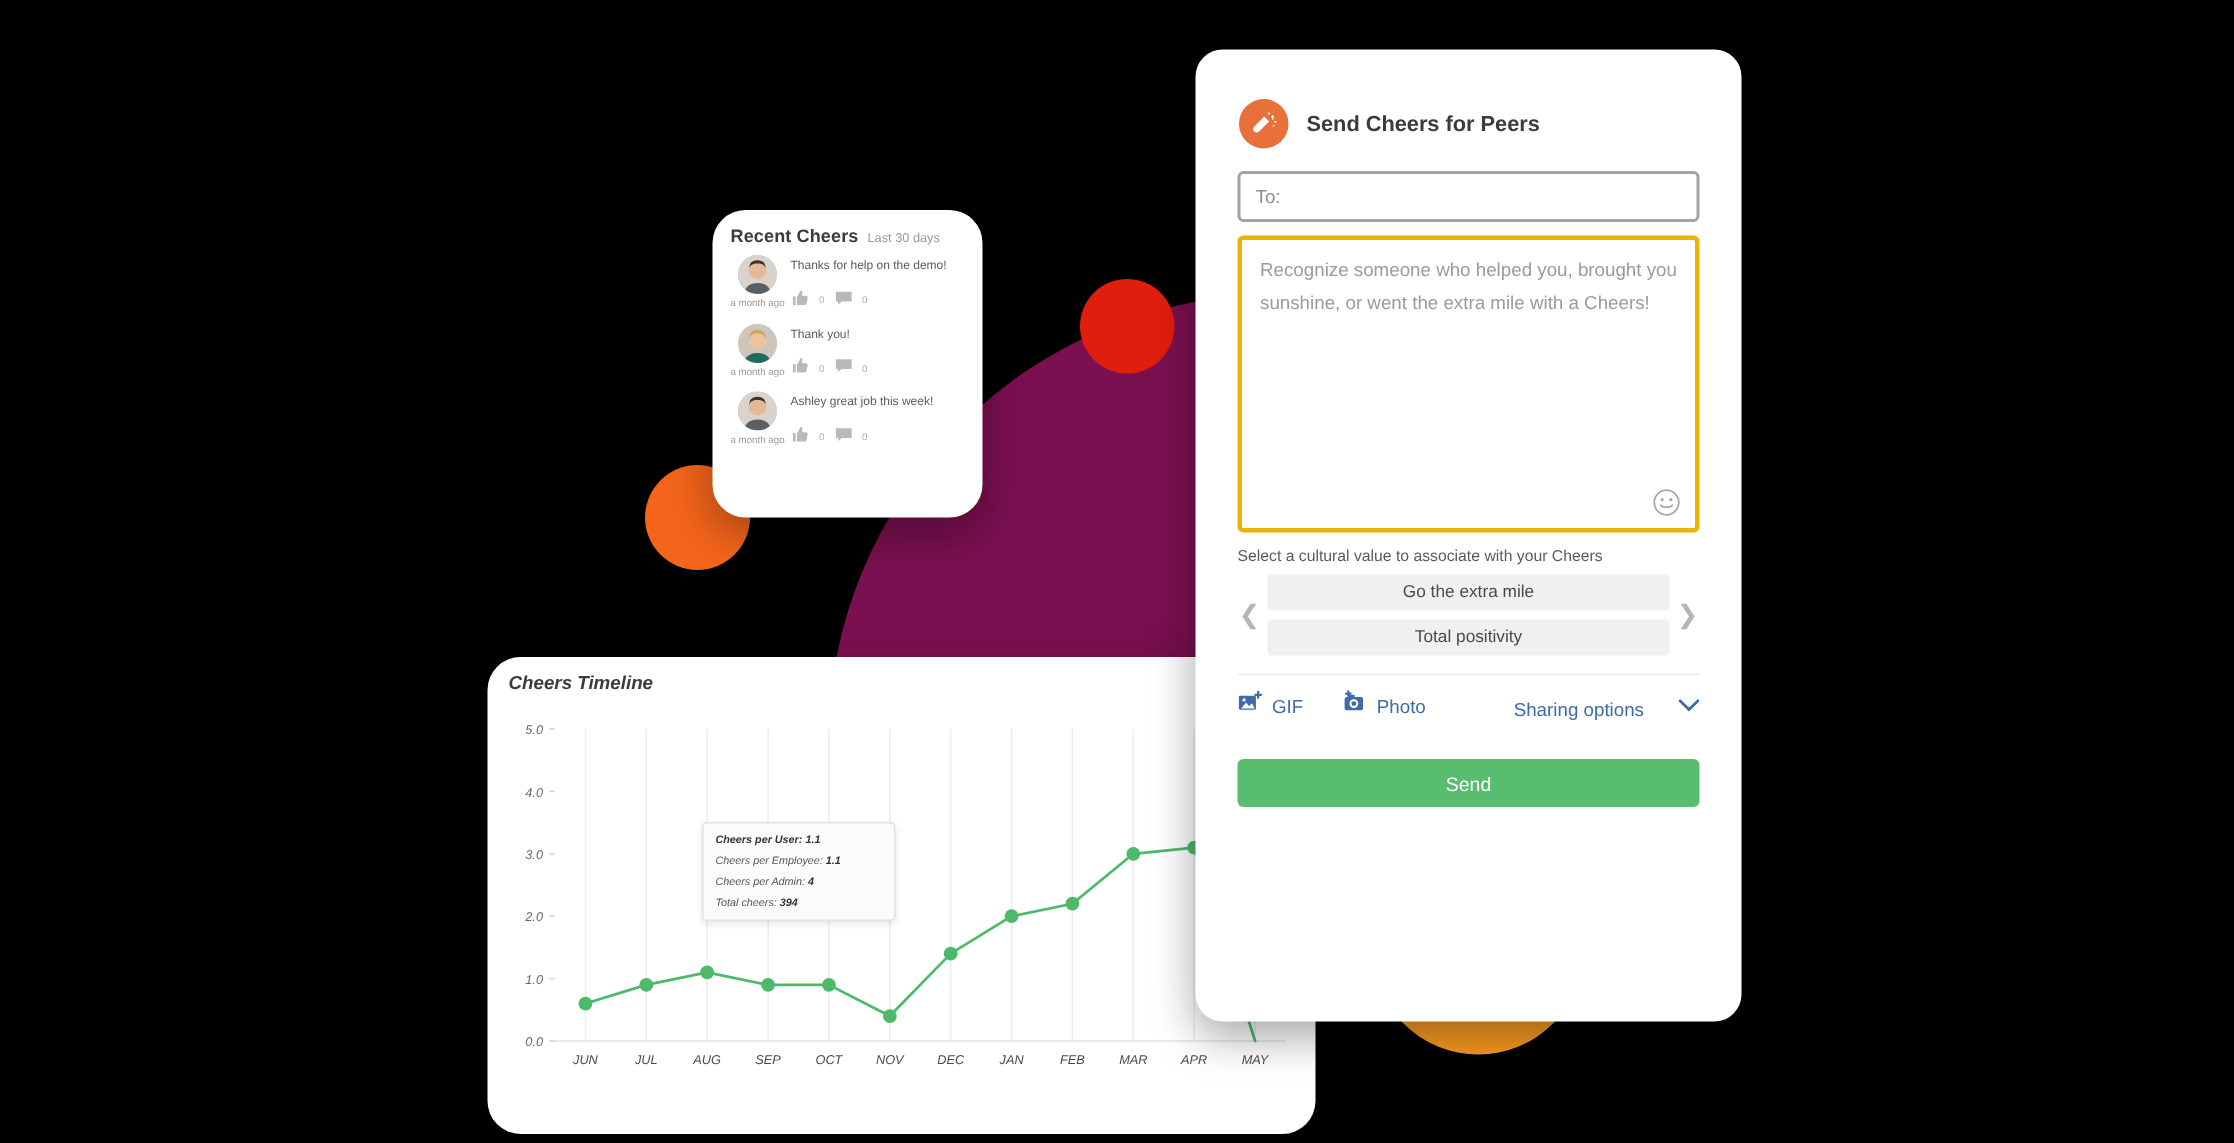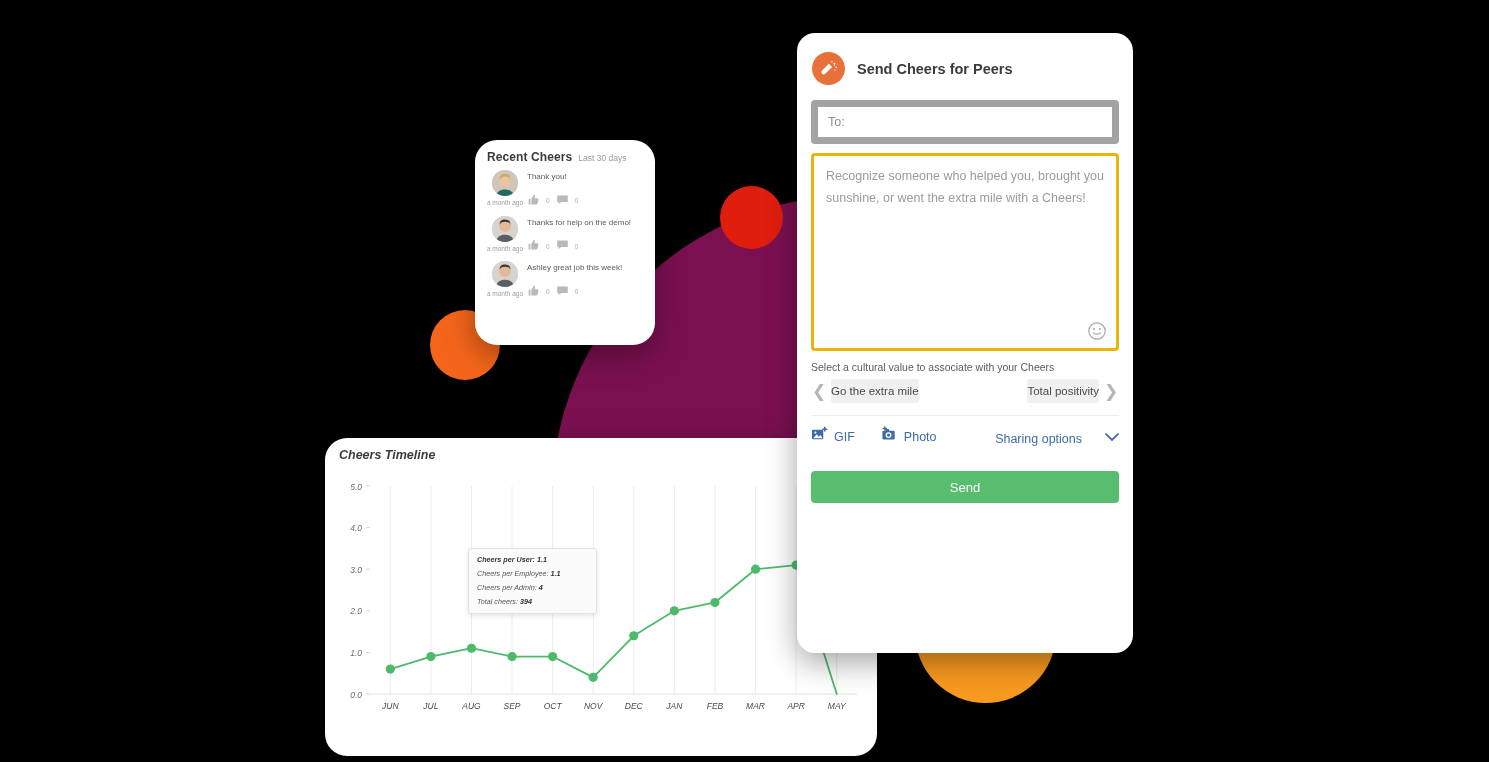--- a/index.html
+++ b/index.html
@@ -37,33 +37,33 @@
   .tl-title{position:absolute;left:14px;top:10px;font-size:12.5px;font-weight:bold;color:#3b3b3b;}
   .plot{position:absolute;left:0;top:34px;width:552px;height:252px;}
   .tooltip{position:absolute;left:143px;top:110px;width:111px;background:#fbfbfb;border:1px solid #e2e2e2;
     border-radius:3px;padding:7px 8px;box-shadow:0 2px 5px rgba(0,0,0,.10);}
   .tt-row{font-size:7.2px;color:#555;line-height:1.1;margin-bottom:6px;white-space:nowrap;}
   .tt-row:last-child{margin-bottom:0;}
   .tt-row b{color:#333;}
   .tt-row.first{font-weight:bold;color:#333;}
 
   
-  #cheers-panel{left:797px;top:33px;width:336px;height:620px;border-radius:18px;padding:0;}
+  #cheers-panel{left:797px;top:33px;width:336px;height:620px;border-radius:18px;padding:14px;}
   .cp-head{display:flex;align-items:center;gap:12px;padding:19px 0 0 15px;}
   .cp-logo{width:33px;height:33px;border-radius:50%;background:#E8703A;display:flex;align-items:center;justify-content:center;}
   .cp-title{font-size:14.5px;font-weight:bold;color:#3b3b3b;}
   .cp-body{padding:0 14px;}
-  .to-field{margin-top:15px;height:30px;border:7px solid #a3a3a3;border-radius:4px;display:flex;align-items:center;
+  .to-field{margin-top:15px;height:30px;border:2px solid #a3a3a3;border-radius:4px;display:flex;align-items:center;
     padding:0 10px;font-size:12.5px;color:#8e8e8e;background:#fff;}
   .msg-box{margin-top:9px;height:172px;border:3px solid #eab308;border-radius:4px;position:relative;padding:10px 12px;}
   .msg-ph{font-size:12.5px;color:#9b9b9b;line-height:1.75;}
   .emoji{position:absolute;right:9px;bottom:7px;width:20px;height:20px;}
   .cv-label{margin-top:10px;font-size:10.5px;color:#5b5b5b;}
   .cv-row{display:flex;align-items:center;margin-top:6px;}
-  .cv-chips{flex:1;display:flex;flex-direction:row;gap:6px;padding:0 4px;justify-content:space-between;}
+  .cv-chips{flex:1;display:flex;flex-direction:column;gap:6px;padding:0 4px;}
   .chip{height:24px;background:#f0f0f0;border-radius:3px;display:flex;align-items:center;justify-content:center;
     font-size:11.5px;color:#4a4a4a;}
   .arrow{width:16px;display:flex;align-items:center;justify-content:center;color:#b5b5b5;font-size:17px;
     font-family:"DejaVu Sans",sans-serif;}
   .divider{margin-top:12px;border-top:1px solid #ececec;}
   .cp-tools{display:flex;align-items:center;margin-top:10px;}
   .tool{display:flex;align-items:center;gap:6px;margin-right:26px;}
   .tool-label{font-size:12.5px;color:#3F6BA8;}
   .share{margin-left:auto;display:flex;align-items:flex-end;gap:23px;}
   .share-label{font-size:12.5px;color:#3F6BA8;}
@@ -83,61 +83,61 @@
   <div class="card" id="recent-cheers">
     <div class="rc-head">
       <span class="rc-title">Recent Cheers</span>
       <span class="rc-sub">Last 30 days</span>
     </div>
 
     <div class="rc-item">
       <div class="rc-left">
         <span class="av">
           <svg width="26" height="26" viewBox="0 0 26 26">
+              <rect width="26" height="26" fill="#d8d3cd"></rect>
+          <circle cx="13" cy="10" r="6" fill="#e3b998"></circle>
+              <path d="M13 3.5c4 0 5.6 2.3 5.3 5.2-.4-2-2-3-5.3-3s-4.9 1-5.3 3C7.4 5.8 9 3.5 13 3.5z" fill="#3c3430"></path>
+          <path d="M4 26c.6-5 4.2-7.3 9-7.3S21.4 21 22 26H4z" fill="#5a5f63"></path>
+            </svg>
+        </span>
+        <span class="rc-time">a month ago</span>
+      </div>
+      <div class="rc-right">
+        <div class="rc-msg">Thanks for help on the demo!</div>
+        <div class="rc-actions">
+          <span>
+            <svg width="13" height="13" viewBox="0 0 16 16" class="ic-grey">
+                <path d="M2 7h2.2v7H2zM5.3 7.3 8.4 2c.9 0 1.5.7 1.4 1.6L9.4 6.4h3.4c.9 0 1.5.8 1.3 1.7l-1 4.6c-.1.7-.7 1.3-1.5 1.3H5.3z"></path>
+              </svg>
+          </span>
+          <span class="rc-count">0</span>
+          <span>
+            <svg width="13" height="13" viewBox="0 0 16 16" class="ic-grey">
+                <path d="M1.5 3h13v8h-8l-3.2 2.6V11H1.5z"></path>
+              </svg>
+          </span>
+          <span class="rc-count">0</span>
+        </div>
+      </div>
+    </div>
+
+    <div class="rc-item">
+      <div class="rc-left">
+        <span class="av">
+          <svg width="26" height="26" viewBox="0 0 26 26">
               <rect width="26" height="26" fill="#cfc6bb"></rect>
           <circle cx="13" cy="11" r="6" fill="#eac39f"></circle>
               <path d="M13 4c4.2 0 5.8 2.6 5.4 6-.6-2.4-2.3-3.6-5.4-3.6S8.2 7.6 7.6 10C7.2 6.6 8.8 4 13 4z" fill="#d3a55f"></path>
           <path d="M4 26c.7-4.4 4.2-6.6 9-6.6s8.3 2.2 9 6.6H4z" fill="#1f6b63"></path>
             </svg>
         </span>
         <span class="rc-time">a month ago</span>
       </div>
       <div class="rc-right">
         <div class="rc-msg">Thank you!</div>
-        <div class="rc-actions">
-          <span>
-            <svg width="13" height="13" viewBox="0 0 16 16" class="ic-grey">
-                <path d="M2 7h2.2v7H2zM5.3 7.3 8.4 2c.9 0 1.5.7 1.4 1.6L9.4 6.4h3.4c.9 0 1.5.8 1.3 1.7l-1 4.6c-.1.7-.7 1.3-1.5 1.3H5.3z"></path>
-              </svg>
-          </span>
-          <span class="rc-count">0</span>
-          <span>
-            <svg width="13" height="13" viewBox="0 0 16 16" class="ic-grey">
-                <path d="M1.5 3h13v8h-8l-3.2 2.6V11H1.5z"></path>
-              </svg>
-          </span>
-          <span class="rc-count">0</span>
-        </div>
-      </div>
-    </div>
-
-    <div class="rc-item">
-      <div class="rc-left">
-        <span class="av">
-          <svg width="26" height="26" viewBox="0 0 26 26">
-              <rect width="26" height="26" fill="#d8d3cd"></rect>
-          <circle cx="13" cy="10" r="6" fill="#e3b998"></circle>
-              <path d="M13 3.5c4 0 5.6 2.3 5.3 5.2-.4-2-2-3-5.3-3s-4.9 1-5.3 3C7.4 5.8 9 3.5 13 3.5z" fill="#3c3430"></path>
-          <path d="M4 26c.6-5 4.2-7.3 9-7.3S21.4 21 22 26H4z" fill="#5a5f63"></path>
-            </svg>
-        </span>
-        <span class="rc-time">a month ago</span>
-      </div>
-      <div class="rc-right">
-        <div class="rc-msg">Thanks for help on the demo!</div>
         <div class="rc-actions">
           <span>
             <svg width="13" height="13" viewBox="0 0 16 16" class="ic-grey">
                 <path d="M2 7h2.2v7H2zM5.3 7.3 8.4 2c.9 0 1.5.7 1.4 1.6L9.4 6.4h3.4c.9 0 1.5.8 1.3 1.7l-1 4.6c-.1.7-.7 1.3-1.5 1.3H5.3z"></path>
               </svg>
           </span>
           <span class="rc-count">0</span>
           <span>
             <svg width="13" height="13" viewBox="0 0 16 16" class="ic-grey">
                 <path d="M1.5 3h13v8h-8l-3.2 2.6V11H1.5z"></path>

